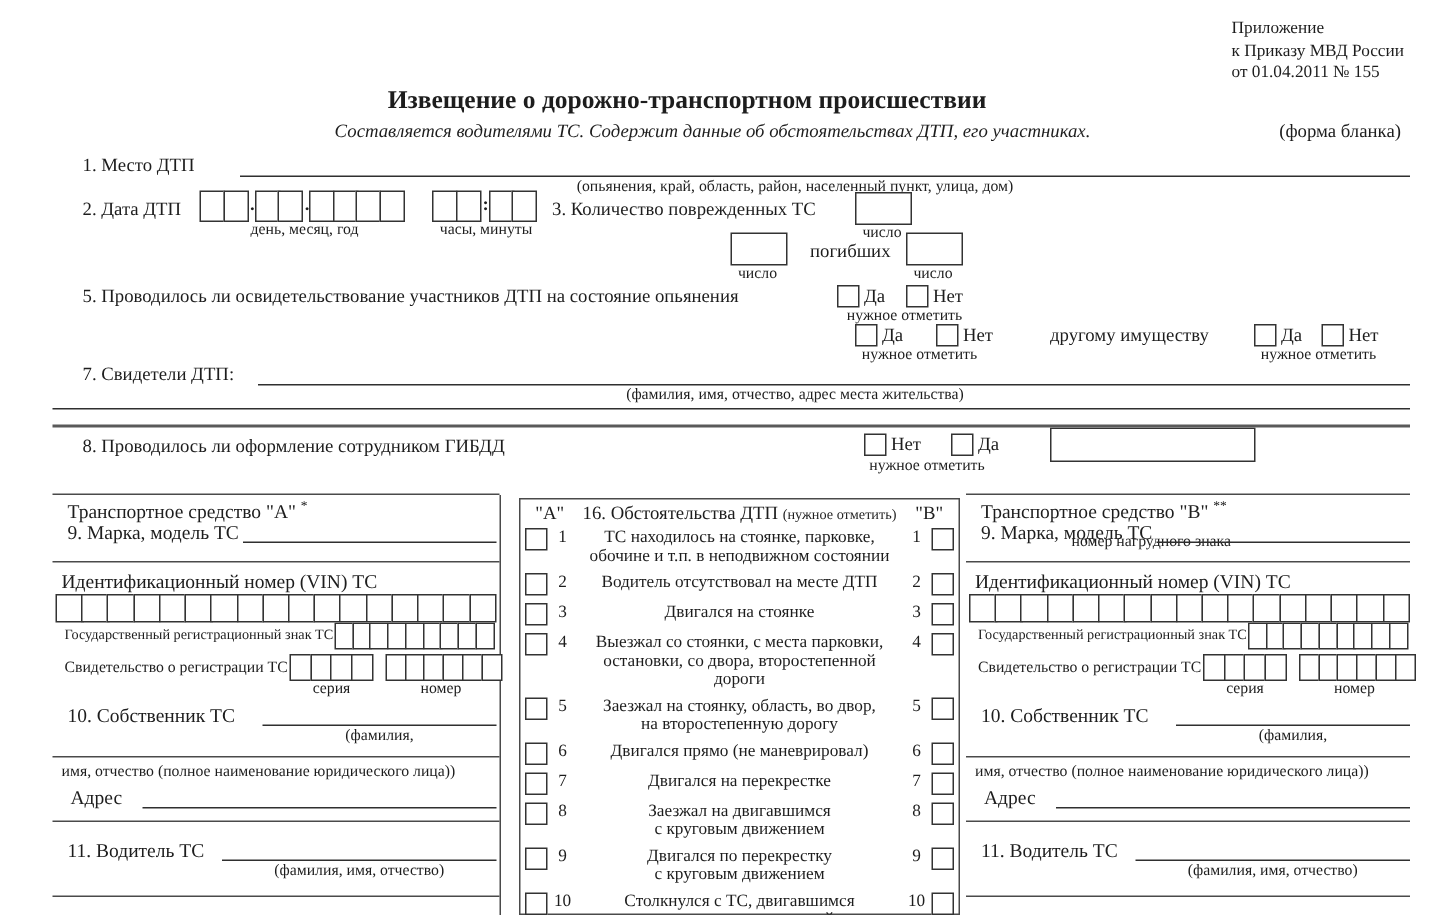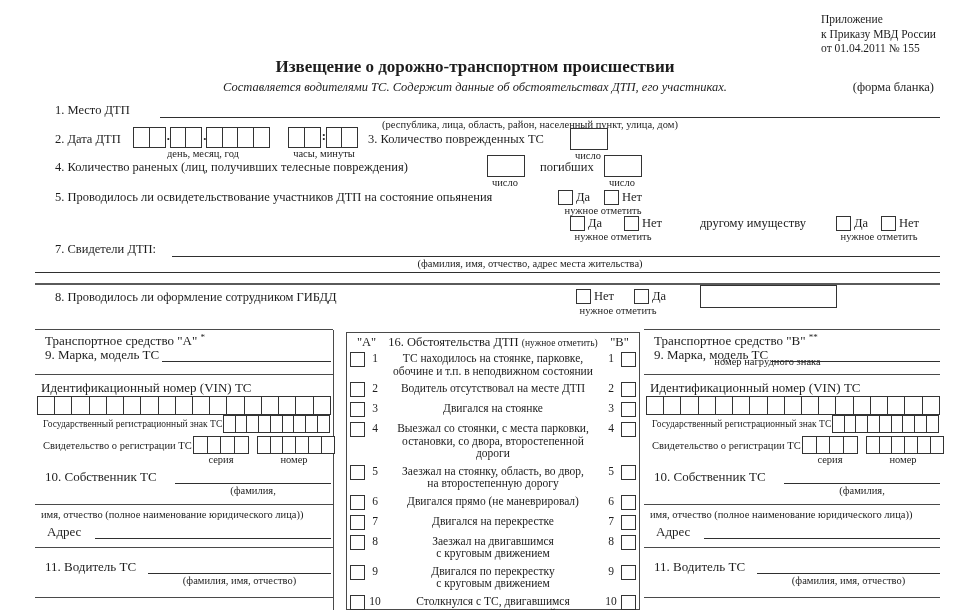--- a/index.html
+++ b/index.html
@@ -36,27 +36,27 @@
 </head>
 <body>
 
 <div id="page">
 
   <div class="abs" style="right:24px;top:12px;font-size:11.5px;line-height:1.28;">
     <div>Приложение</div>
     <div>к Приказу МВД России</div>
     <div>от 01.04.2011 № 155</div>
   </div>
-  <div class="abs ctr b" style="left:130px;top:57px;width:690px;font-size:17px;">Извещение о дорожно-транспортном происшествии</div>
+  <div class="abs ctr b" style="left:113px;top:57px;width:690px;font-size:17px;">Извещение о дорожно-транспортном происшествии</div>
   <div class="abs ctr" style="left:130px;top:80px;width:690px;font-style:italic;">Составляется  водителями ТС. Содержит данные об обстоятельствах  ДТП, его участниках.</div>
   <div class="abs" style="right:26px;top:80px;">(форма бланка)</div>
 
   <span class="abs" style="left:55px;top:103px;">1. Место  ДТП</span>
   <span class="abs uline" style="left:160px;top:103px;width:780px;"></span>
-  <div class="abs ctr sm" style="left:300px;top:119px;width:460px;">(республика, лица, область, район, населенный пункт, улица, дом)</div>
+  <div class="abs ctr sm" style="left:300px;top:119px;width:460px;">(опьянения, край, область, район, населенный пункт, улица, дом)</div>
 
   <span class="abs" style="left:55px;top:132px;">2. Дата ДТП</span>
   <div class="abs cellrow" style="left:133px;top:127px;">
     <span class="cell" style="width:15px;height:19px;"></span>
       <span class="cell" style="width:15px;height:19px;"></span>
       <span class="dsep">.</span>
       <span class="cell" style="width:15px;height:19px;"></span>
       <span class="cell" style="width:15px;height:19px;"></span>
       <span class="dsep">.</span>
       <span class="cell" style="width:15px;height:19px;"></span>
@@ -70,21 +70,20 @@
       <span class="cell" style="width:15px;height:19px;"></span>
       <span class="dsep">:</span>
       <span class="cell" style="width:15px;height:19px;"></span>
       <span class="cell" style="width:15px;height:19px;"></span>
   </div>
   <div class="abs ctr sm" style="left:283px;top:148px;width:82px;">часы, минуты</div>
   <span class="abs" style="left:368px;top:132px;">3. Количество  поврежденных  ТС</span>
   <span class="abs numbox" style="left:570px;top:128px;width:36px;height:20px;"></span>
   <div class="abs ctr sm" style="left:562px;top:150px;width:52px;">число</div>
 
-  <span class="abs" style="left:55px;top:160px;">4. Количество  раненых (лиц, получивших телесные повреждения)</span>
   <span class="abs numbox" style="left:487px;top:155px;width:36px;height:20px;"></span>
   <div class="abs ctr sm" style="left:479px;top:177px;width:52px;">число</div>
   <span class="abs" style="left:540px;top:160px;">погибших</span>
   <span class="abs numbox" style="left:604px;top:155px;width:36px;height:20px;"></span>
   <div class="abs ctr sm" style="left:596px;top:177px;width:52px;">число</div>
 
   <span class="abs" style="left:55px;top:190px;text-align:right;">5. Проводилось ли освидетельствование  участников  ДТП на состояние  опьянения</span>
   <span class="abs cb" style="left:558px;top:190px;"></span>
   <span class="abs" style="left:576px;top:190px;">Да</span>
   <span class="abs cb" style="left:604px;top:190px;"></span>

